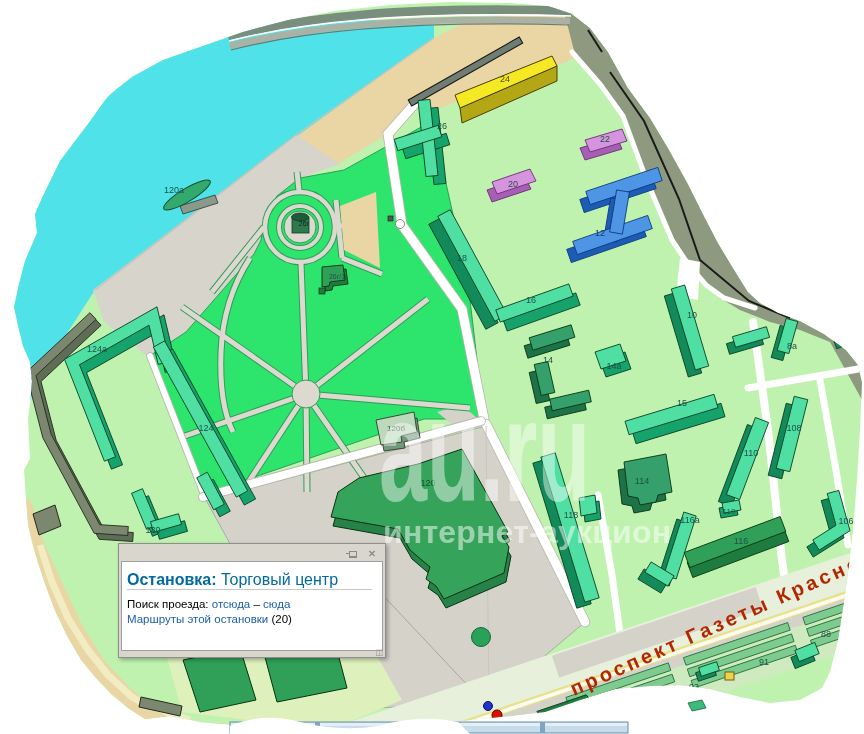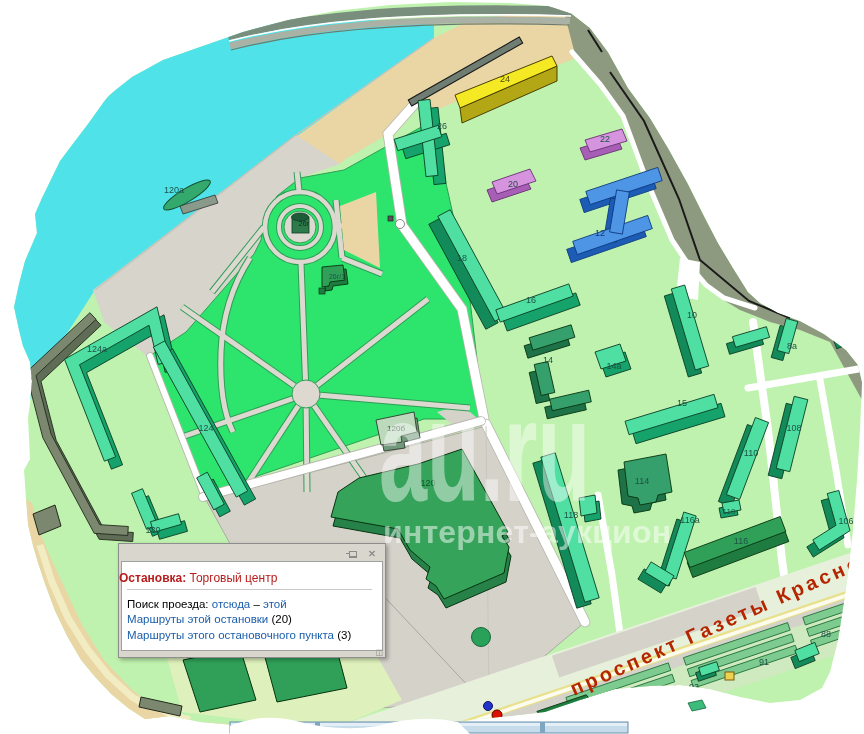--- a/index.html
+++ b/index.html
@@ -3,21 +3,21 @@
 <meta charset="utf-8">
 <style>
 html,body{margin:0;padding:0;background:#fff;width:864px;height:734px;overflow:hidden;
 font-family:"Liberation Sans", sans-serif;}
 #map{position:absolute;left:0;top:0;}
 #popup{position:absolute;left:118px;top:543px;width:266px;height:113px;
 background:#d9d6ce;border:1px solid #8e8e8e;box-shadow:2px 2px 4px rgba(0,0,0,0.3);
 font-family:"Liberation Sans", sans-serif;}
 #popup .inner{position:absolute;left:2px;top:17px;width:260px;height:88px;background:#fff;
 border:1px solid #a0a0a0;}
-#popup .title{position:absolute;left:0;top:27px;font-size:12px;color:#b91c1c;white-space:nowrap;}
+#popup .title{position:absolute;left:8px;top:27px;font-size:16px;color:#0369a1;white-space:nowrap;}
 #popup .sep{position:absolute;left:8px;top:45px;width:245px;border-top:1px solid #c8c8c8;}
 #popup .l1{position:absolute;left:8px;top:54px;font-size:11.5px;color:#000;white-space:nowrap;}
 #popup .l2{position:absolute;left:8px;top:69px;font-size:11.5px;color:#000;white-space:nowrap;}
 #popup .l3{position:absolute;left:8px;top:85px;font-size:11.5px;color:#000;white-space:nowrap;}
 #popup a{color:#1a5dab;cursor:pointer;}
 .pin{position:absolute;right:28px;top:7px;width:6px;height:4px;border:1px solid #8a8a8a;
 border-bottom:2px solid #8a8a8a;}
 .pin:before{content:"";position:absolute;left:-4px;top:1px;width:3px;height:1px;background:#8a8a8a;}
 .xx{position:absolute;right:9px;top:4px;color:#8a8a8a;font-size:9.5px;font-weight:bold;}
 .grip{position:absolute;right:2px;bottom:0px;color:#909090;font-size:8px;}
@@ -470,20 +470,19 @@
  <div class="pin"></div>
 
  <div class="xx">✕</div>
 
  <div class="inner"></div>
 
  <div class="title"><b>Остановка:</b> Торговый центр</div>
 
  <div class="sep"></div>
 
- <div class="l1">Поиск проезда: <a>отсюда</a> – <a>этой</a></div>
+ <div class="l1">Поиск проезда: <a>отсюда</a> – <a>сюда</a></div>
 
  <div class="l2"><a>Маршруты этой остановки</a> (20)</div>
 
- <div class="l3"><a>Маршруты этого остановочного пункта</a> (3)</div>
 
  <div class="grip">◫</div>
 </div>
 
 </body></html>

